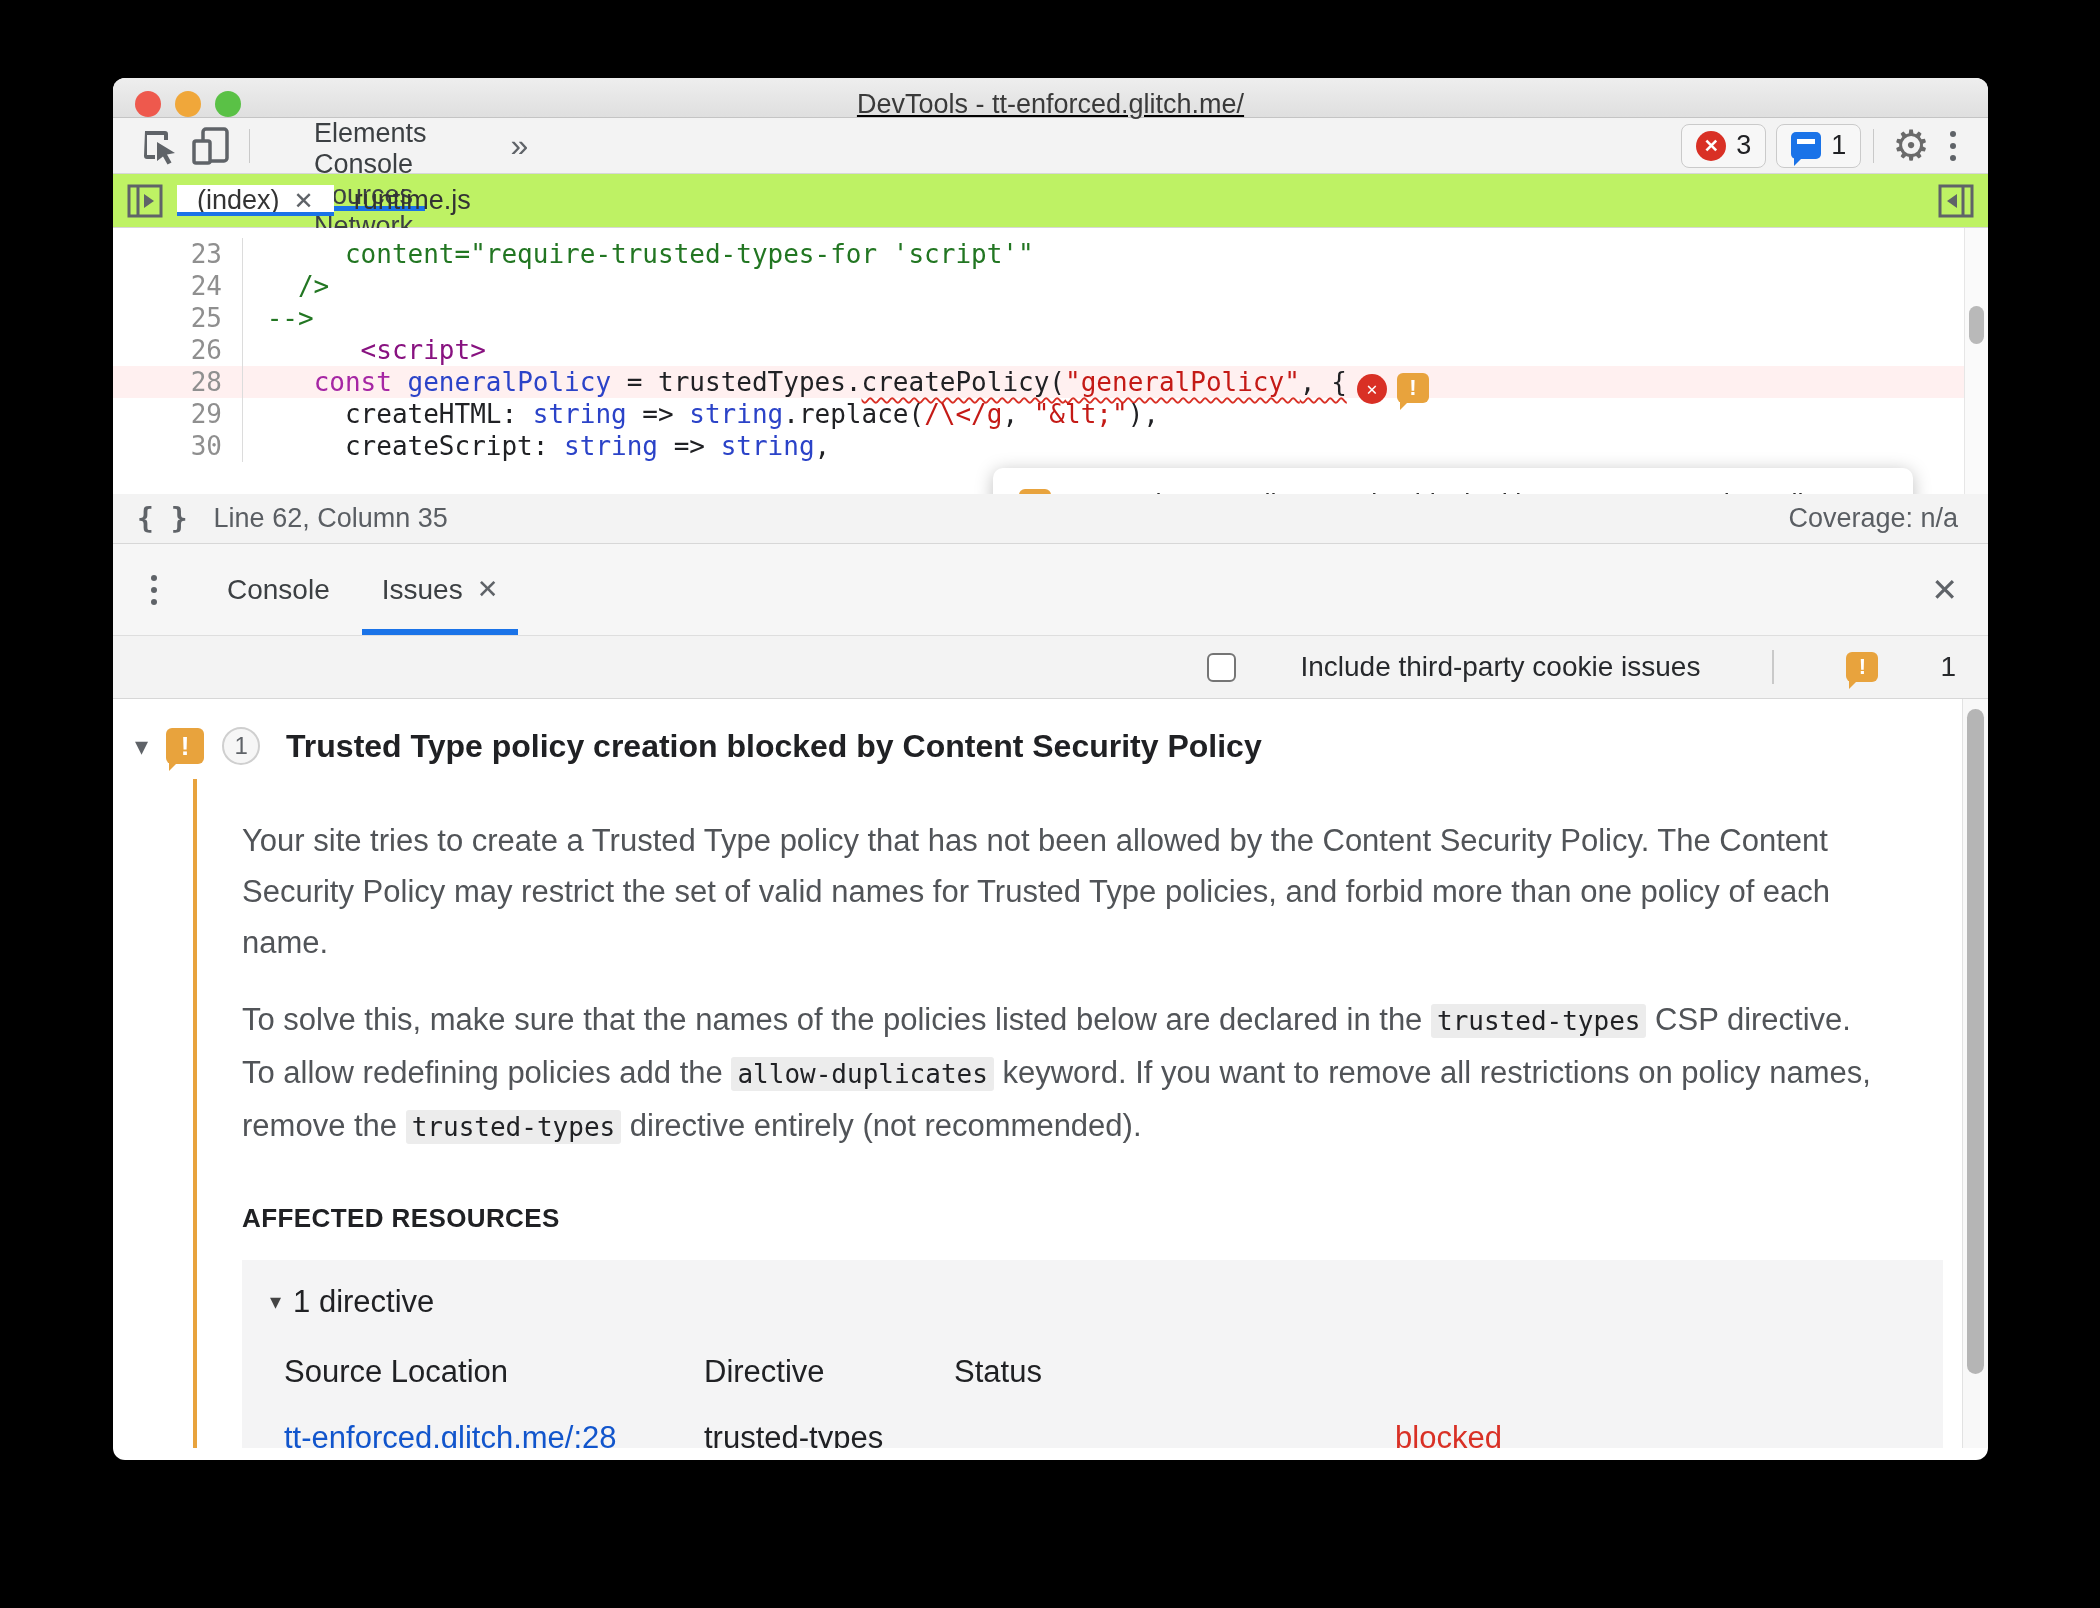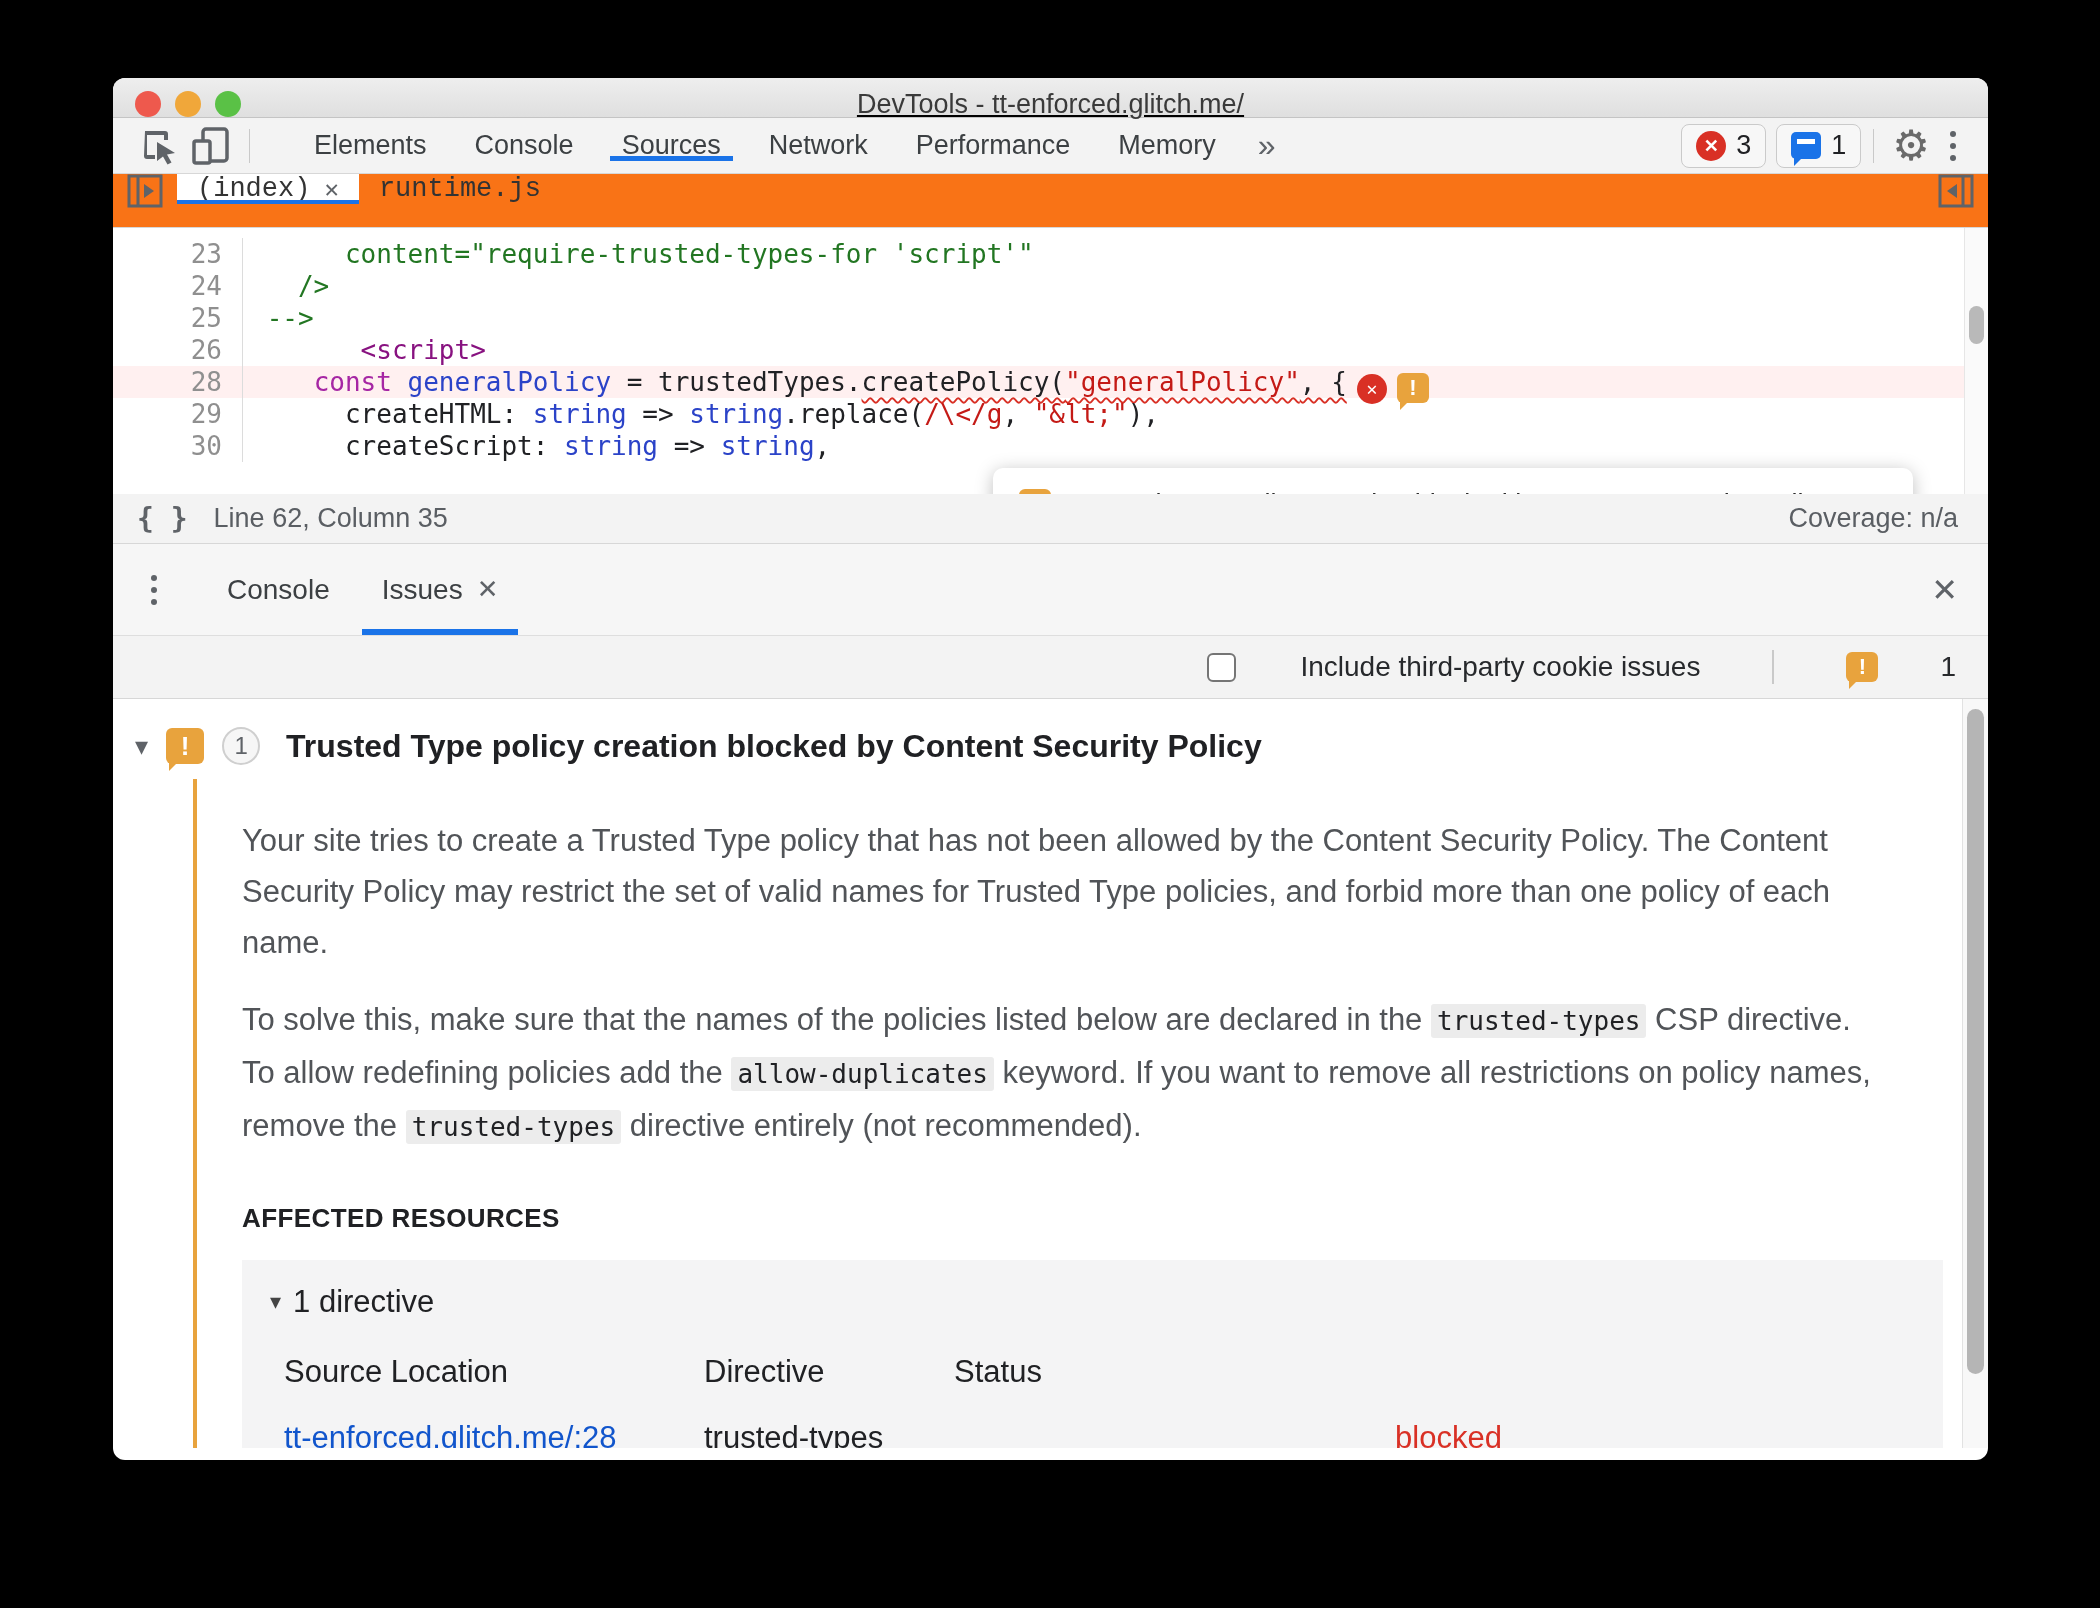--- a/index.html
+++ b/index.html
@@ -16,21 +16,21 @@
   .tl { width:26px; height:26px; border-radius:50%; display:inline-block; }
   .tl.red { background:#ee594d; } .tl.yellow { background:#f0a73a; } .tl.green { background:#5ac146; }
   .title { text-align:center; line-height:52px; font-size:27px; color:#3a3a3a; font-weight:500; }
 
   
   .toolbar { display:flex; align-items:center; height:56px; background:#f3f3f3;
     border-bottom:1px solid #d7d7d7; padding:0 18px 0 20px; }
   .tool-ic { display:inline-flex; align-items:center; justify-content:center;
     width:52px; height:44px; }
   .vdiv { width:1px; height:34px; background:#c9c9c9; margin:0 12px; }
-  .panel-tabs { display:flex; align-items:center; height:56px; margin-left:28px; }
+  .panel-tabs { display:flex; align-items:flex-start; height:56px; margin-left:28px;flex-direction:column; }
   .ptab { position:relative; display:flex; align-items:center; padding:0 24px;
     font-size:27px; color:#3c4043; cursor:default; }
   .ptab.active::after { content:""; position:absolute; left:12px; right:12px; bottom:0;
     height:5px; background:#1a73e8; }
   .chevrons { font-size:32px; color:#5f6368; margin-left:18px; }
   .spacer { flex:1; }
   .badge { display:inline-flex; align-items:center; gap:10px; border:1px solid #cacaca;
     border-radius:8px; background:#f7f7f7; height:44px; padding:0 14px; font-size:27px;
     color:#202124; margin-left:10px; }
   .err-icon { display:inline-flex; align-items:center; justify-content:center;
@@ -38,22 +38,22 @@
     font-size:18px; font-weight:700; }
   .msg-icon { position:relative; width:30px; height:27px; background:#1a73e8; border-radius:5px; }
   .msg-icon::before { content:""; position:absolute; left:6px; top:7px; width:18px; height:5px; background:#fff; }
   .msg-icon::after { content:""; position:absolute; left:3px; bottom:-7px;
     border:5px solid transparent; border-top-color:#1a73e8; border-left-color:#1a73e8; }
   .gear { font-size:42px; color:#6a6a6a; margin:0 6px; line-height:1; }
   .kebab { display:inline-flex; flex-direction:column; gap:6px; padding:6px 14px; }
   .kebab i { width:6px; height:6px; border-radius:50%; background:#5f6368; }
 
   
-  .tabstrip { display:flex; align-items:flex-start; height:54px; background:#f97316;
-    border-bottom:1px solid #d7d7d7;font-family:Liberation Mono, monospace; }
+  .tabstrip { display:flex; align-items:center; height:54px; background:#bef264;
+    border-bottom:1px solid #d7d7d7; }
   .strip-ic { display:flex; align-items:center; justify-content:center; width:64px; }
   .stab { position:relative; display:flex; align-items:center; gap:14px; padding:0 20px;
     font-size:27px; color:#333; }
   .stab.active { background:#fff; }
   .stab.active::after { content:""; position:absolute; left:0; right:0; bottom:0; height:4px; background:#1a73e8; }
   .stab .x { color:#5f6368; font-size:24px; }
 
   
   .editor { position:relative; height:266px; background:#fff; overflow:hidden; }
   .code-lines { padding-top:10px; }

